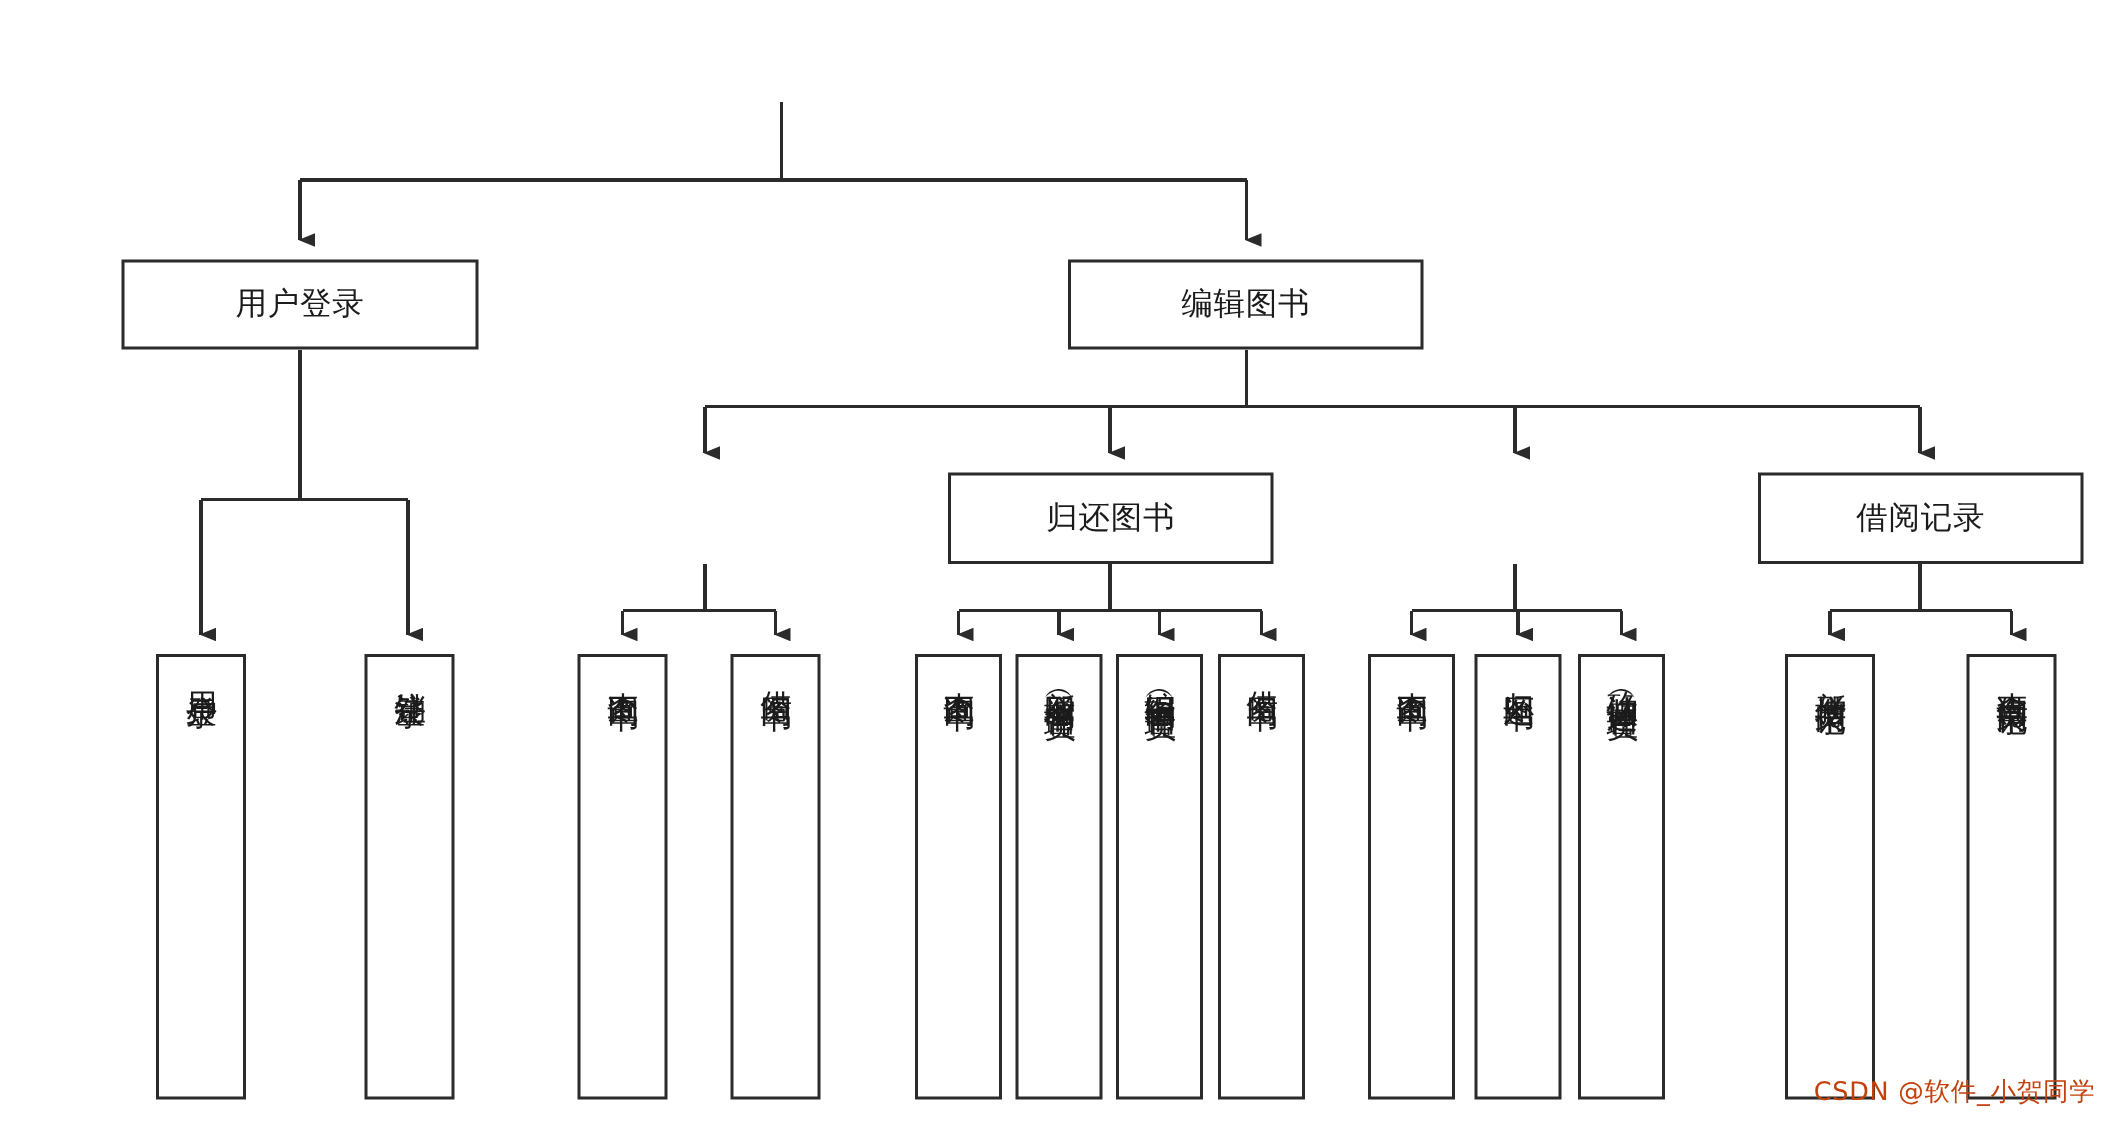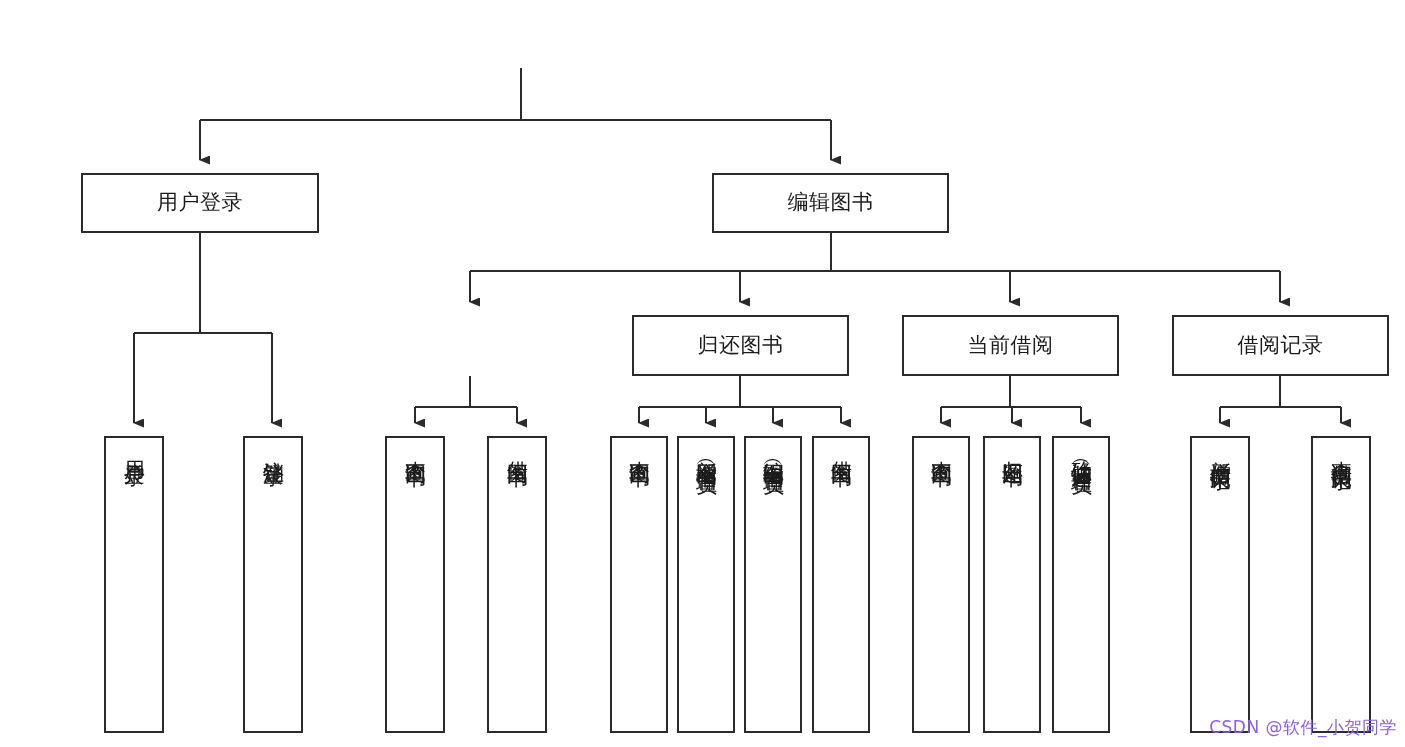--- a/index.html
+++ b/index.html
@@ -61,21 +61,21 @@
     line-height: 1;
   }
   .node-box.root .node-label {
     font-size: 22px;
   }
   #watermark {
     position: absolute;
     right: 8px;
     bottom: 8px;
     font-size: 17px;
-    color: #8b5cf6;
+    color: #c2410c;
     letter-spacing: 0.5px;
     white-space: pre;
     user-select: none;
   }
 </style>
 </head>
 <body>
 
 <div id="diagram-root">
 
@@ -137,23 +137,20 @@
   <div class="node-box horizontal" style="left:81px; top:173px; width:238px; height:60px;">
     <span class="node-label">用户登录</span>
   </div>
   <div class="node-box horizontal" style="left:712px; top:173px; width:237px; height:60px;">
     <span class="node-label">编辑图书</span>
   </div>
 
   <div class="node-box horizontal" style="left:632px; top:315px; width:217px; height:61px;">
     <span class="node-label">归还图书</span>
   </div>
-  <div class="node-box horizontal" style="left:902px; top:315px; width:217px; height:61px;">
-    <span class="node-label">当前借阅</span>
-  </div>
   <div class="node-box horizontal" style="left:1172px; top:315px; width:217px; height:61px;">
     <span class="node-label">借阅记录</span>
   </div>
 
   <div class="node-box vertical" style="left:104px; top:436px; width:60px; height:297px;">
     <span class="node-label">用户登录</span>
   </div>
   <div class="node-box vertical" style="left:243px; top:436px; width:60px; height:297px;">
     <span class="node-label">注销登录</span>
   </div>

